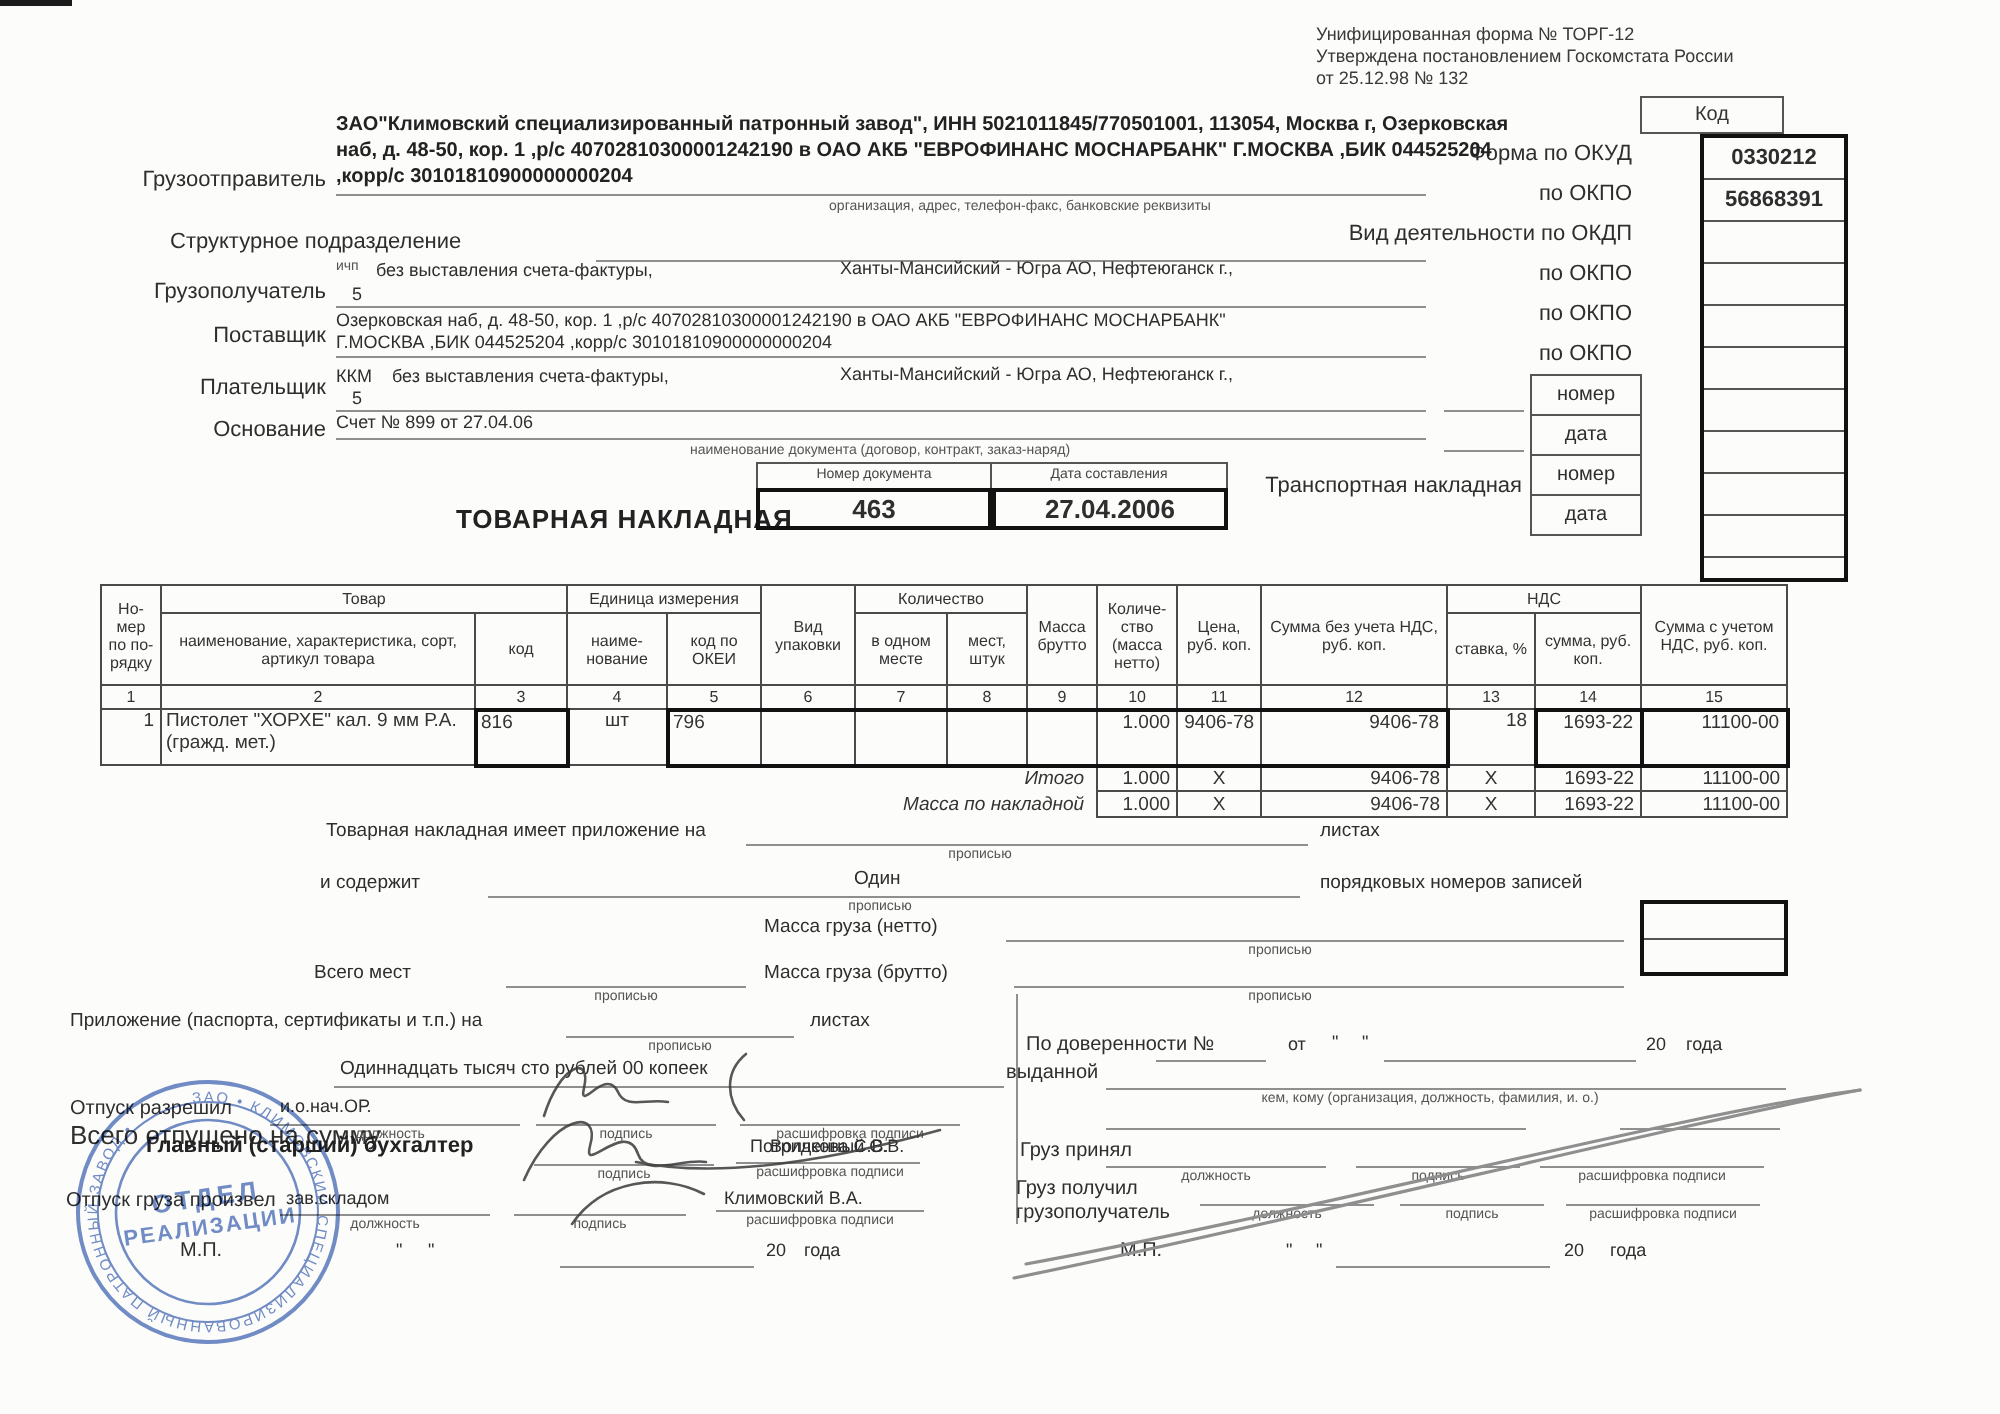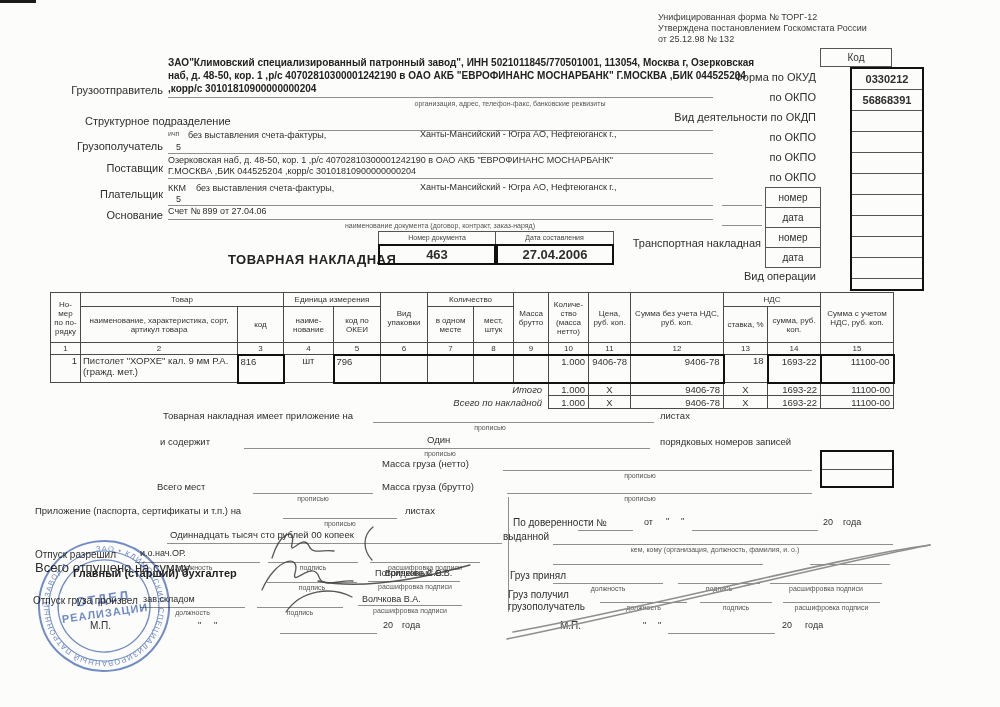--- a/index.html
+++ b/index.html
@@ -74,21 +74,20 @@
   <div class="rclbl" style="top:91px;">по ОКПО</div>
   <div class="rclbl" style="top:111px;">Вид деятельности по ОКДП</div>
   <div class="rclbl" style="top:131px;">по ОКПО</div>
   <div class="rclbl" style="top:151px;">по ОКПО</div>
   <div class="rclbl" style="top:171px;">по ОКПО</div>
   <div class="ncell" style="top:187px;">номер</div>
   <div class="ncell" style="top:207px;">дата</div>
   <div class="ncell" style="top:227px;">номер</div>
   <div class="ncell" style="top:247px;">дата</div>
   <div class="rclbl" style="top:237px;left:505px;width:256px;">Транспортная накладная</div>
-  <div class="rclbl" style="top:270px;">Вид операции</div>
   <div class="ln" style="left:722px;top:204px;width:40px;"></div>
   <div class="ln" style="left:722px;top:224px;width:40px;"></div>
 
   <div class="lbl rlbl" style="left:40px;top:84px;width:123px;">Грузоотправитель</div>
   <div class="abs b" style="left:168px;top:56px;width:560px;font-size:10px;line-height:13px;color:#222;">
     <div class="nowrap">ЗАО"Климовский специализированный патронный завод", ИНН 5021011845/770501001, 113054, Москва г, Озерковская</div>
     <div class="nowrap">наб, д. 48-50, кор. 1 ,р/с 40702810300001242190 в ОАО АКБ "ЕВРОФИНАНС МОСНАРБАНК" Г.МОСКВА ,БИК 044525204</div>
     <div class="nowrap">,корр/с 30101810900000000204</div>
   </div>
   <div class="ln" style="left:168px;top:96px;width:545px;"></div>
@@ -211,21 +210,21 @@
       <td class="nb rgt ital" colspan="4" style="padding-right:6px;">Итого</td>
       <td class="rgt">1.000</td>
       <td>X</td>
       <td class="rgt">9406-78</td>
       <td>X</td>
       <td class="rgt">1693-22</td>
       <td class="rgt">11100-00</td>
     </tr>
     <tr class="totr">
       <td class="nb" colspan="5"></td>
-      <td class="nb rgt ital" colspan="4" style="padding-right:6px;">Всего по накладной</td>
+      <td class="nb rgt ital" colspan="4" style="padding-right:6px;">Масса по накладной</td>
       <td class="rgt">1.000</td>
       <td>X</td>
       <td class="rgt">9406-78</td>
       <td>X</td>
       <td class="rgt">1693-22</td>
       <td class="rgt">11100-00</td>
     </tr>
   </tbody>
     </table>
 
@@ -283,21 +282,21 @@
   <div class="abs sm nowrap" style="left:375px;top:568px;">Потриденный С.В.</div>
   <div class="ln" style="left:368px;top:580px;width:92px;"></div>
   <div class="cap" style="left:360px;top:583px;width:110px;">расшифровка подписи</div>
 
   <div class="abs sm nowrap" style="left:33px;top:595px;font-size:10px;">Отпуск груза произвел</div>
   <div class="abs sm nowrap" style="left:143px;top:594px;">зав.складом</div>
   <div class="ln" style="left:140px;top:606px;width:105px;"></div>
   <div class="cap" style="left:140px;top:609px;width:105px;">должность</div>
   <div class="ln" style="left:257px;top:606px;width:86px;"></div>
   <div class="cap" style="left:257px;top:609px;width:86px;">подпись</div>
-  <div class="abs sm nowrap" style="left:362px;top:594px;">Волчкова В.А.</div>
+  <div class="abs sm nowrap" style="left:362px;top:594px;">Климовский В.А.</div>
   <div class="ln" style="left:358px;top:604px;width:104px;"></div>
   <div class="cap" style="left:354px;top:607px;width:112px;">расшифровка подписи</div>
 
   <div class="abs sm" style="left:90px;top:620px;font-size:10px;">М.П.</div>
   <div class="abs sm" style="left:198px;top:620px;">"</div>
   <div class="abs sm" style="left:214px;top:620px;">"</div>
   <div class="ln" style="left:280px;top:632px;width:97px;"></div>
   <div class="abs sm" style="left:383px;top:620px;">20</div>
   <div class="abs sm" style="left:402px;top:620px;">года</div>
 

